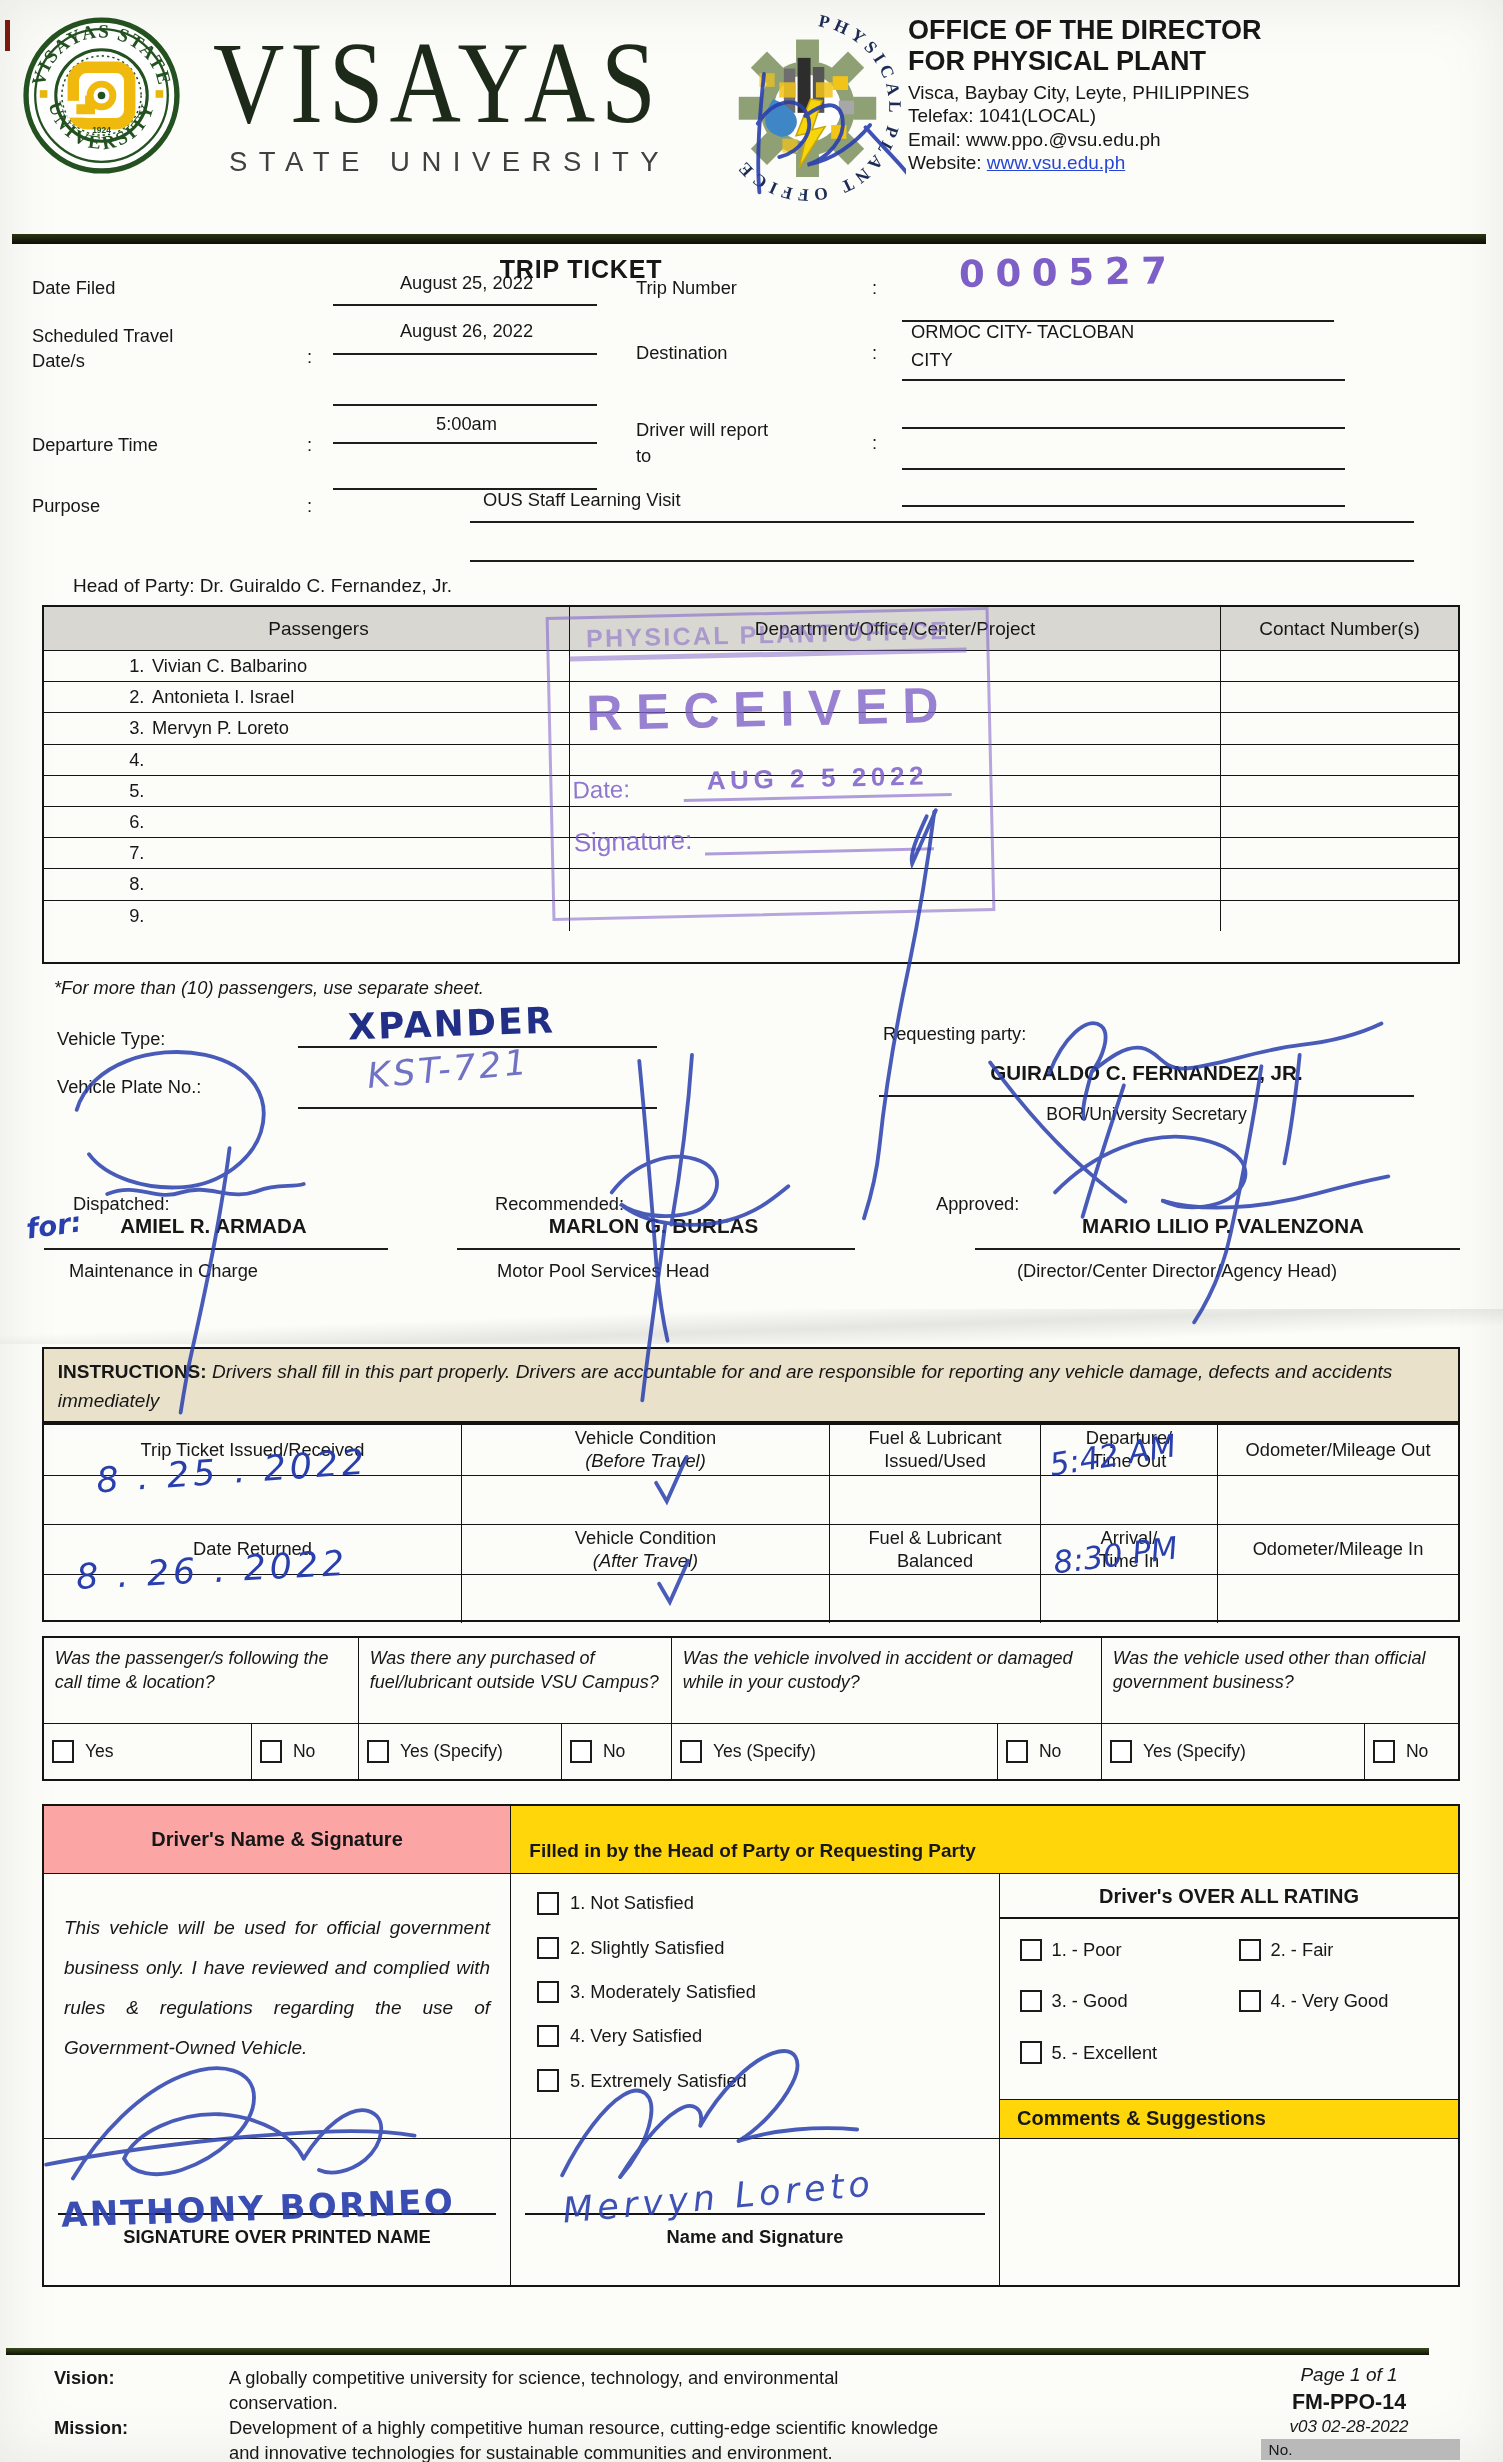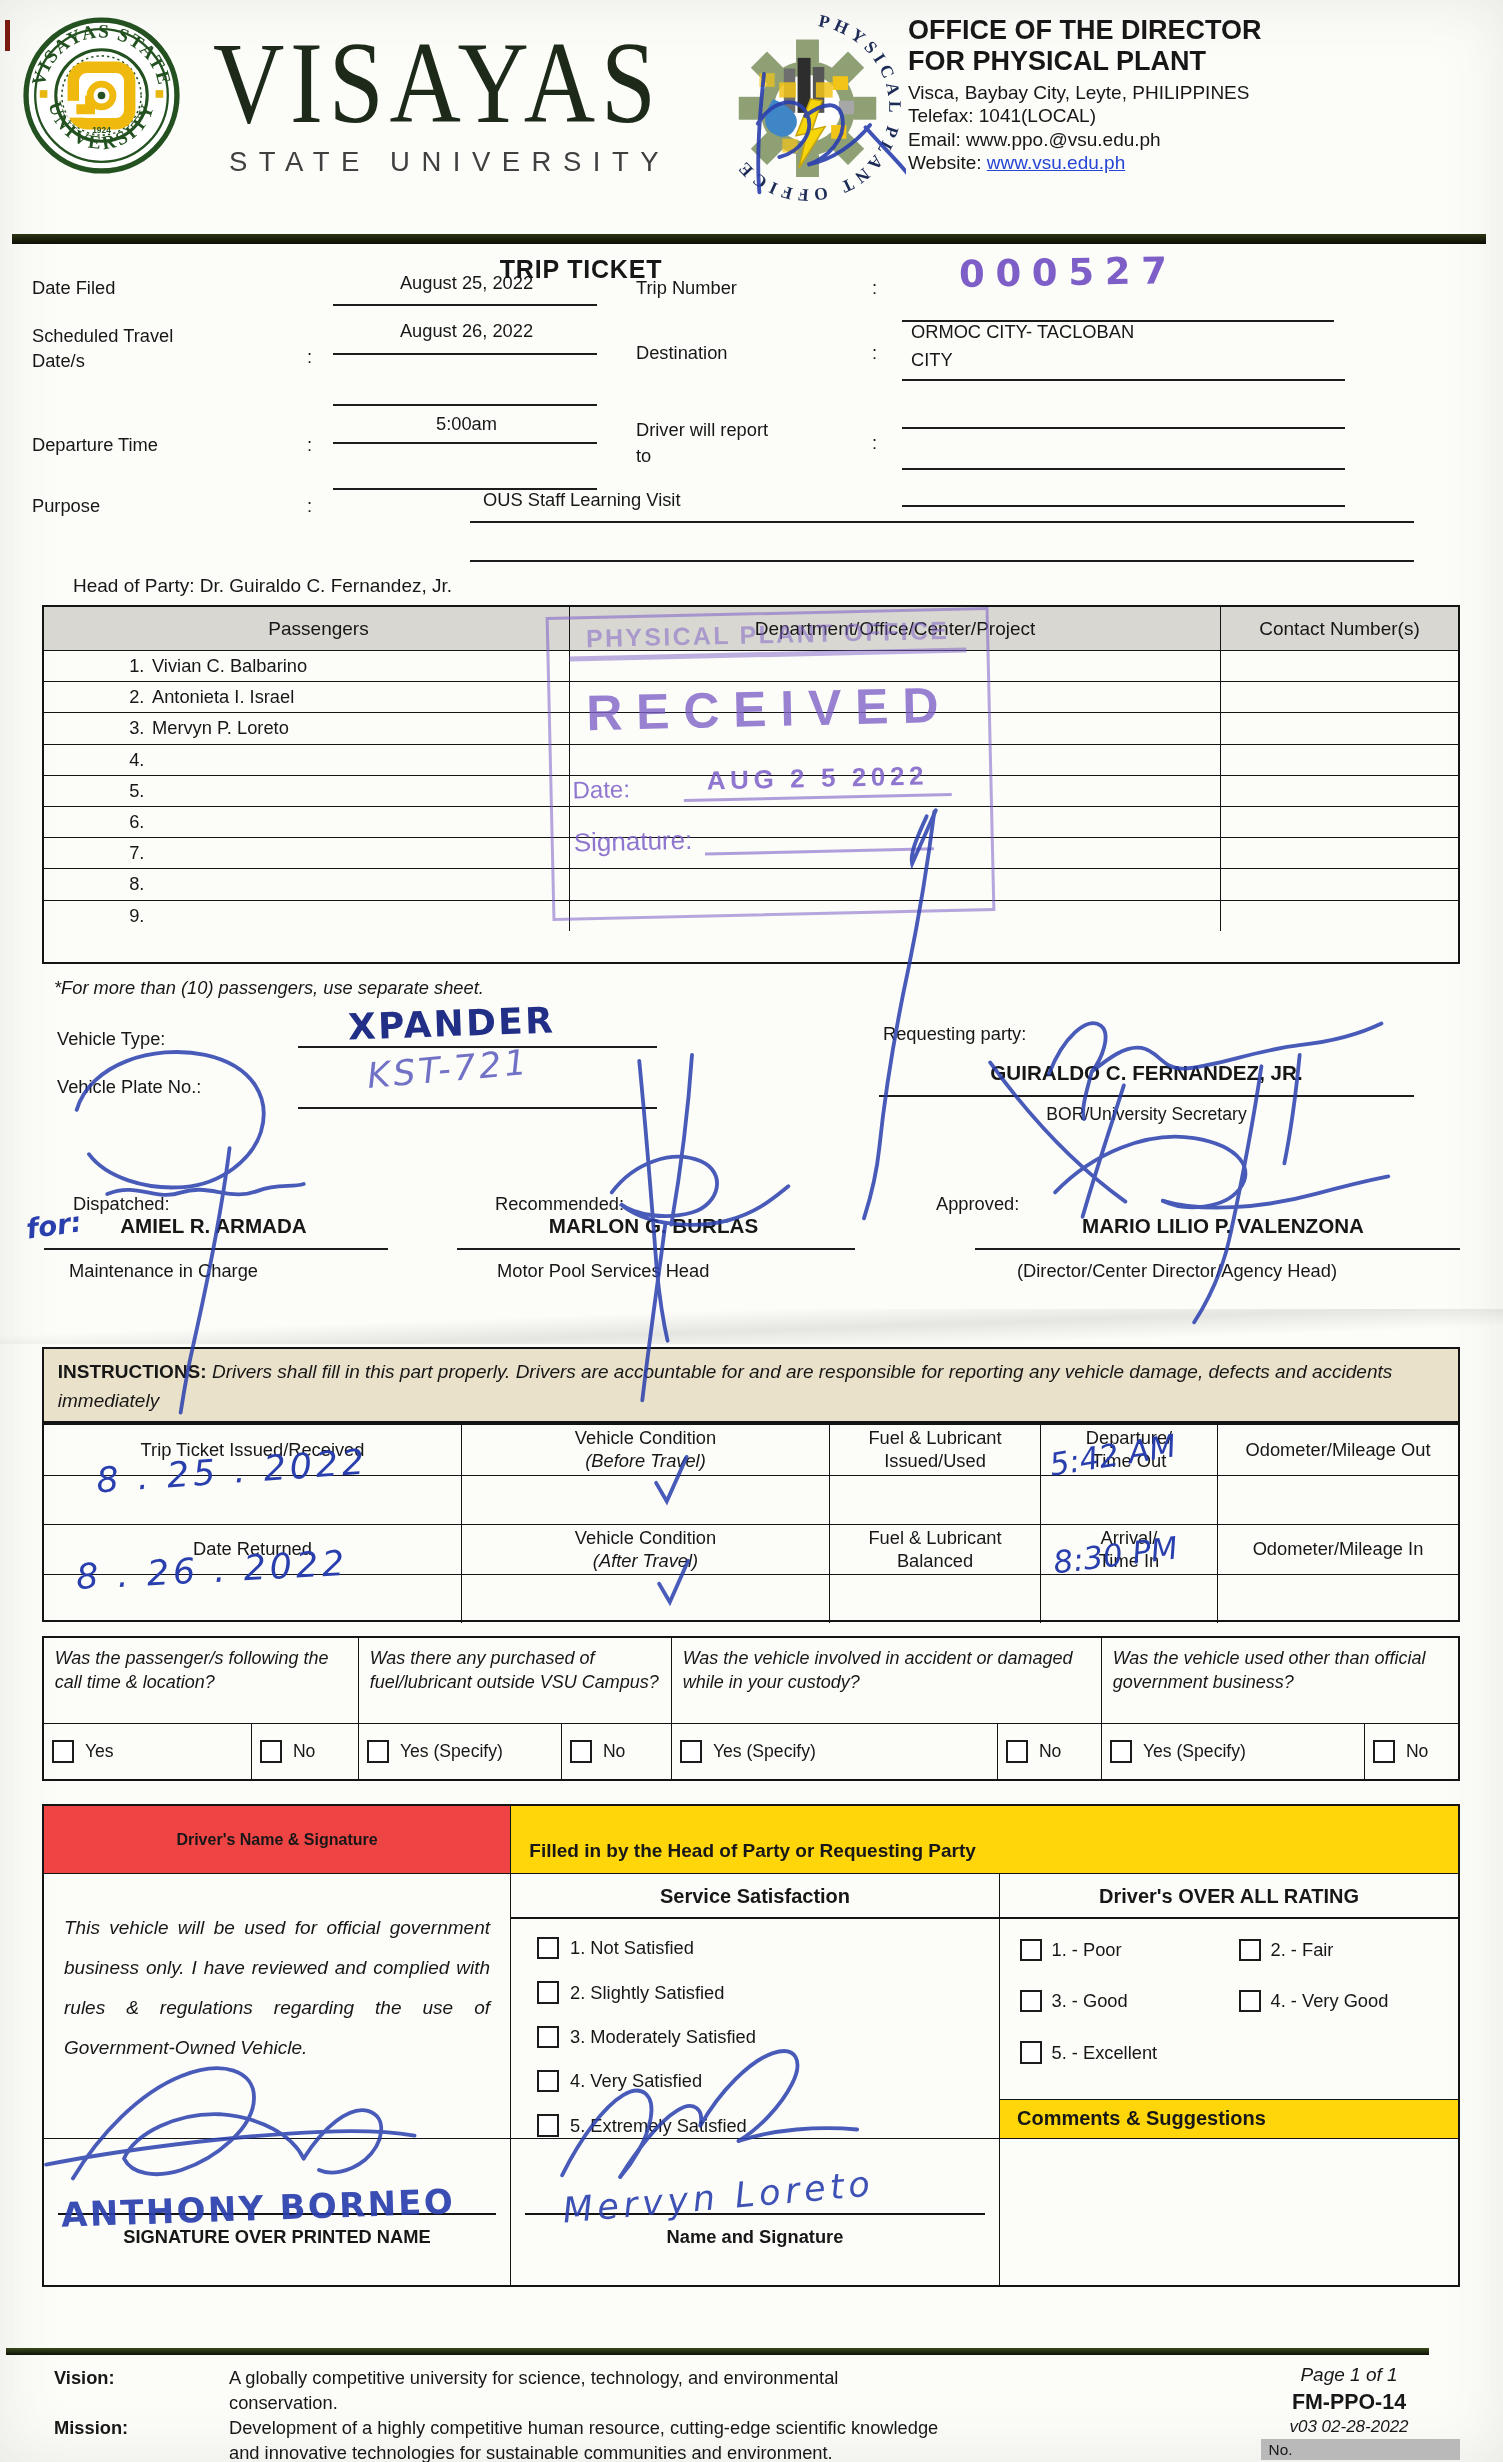--- a/index.html
+++ b/index.html
@@ -39,22 +39,22 @@
   .qcell{border-right:1.5px solid #141414;border-bottom:1.5px solid #141414;padding:7.6px 10.7px;box-sizing:border-box;
          font-size:18px;font-style:italic;line-height:1.35;}
   .qcell:nth-child(4n){border-right:none;}
   .qopt{border-bottom:none;display:flex;padding:0;font-style:normal;align-items:stretch;}
   .qsub{display:flex;align-items:center;gap:11px;padding:6.1px 7.6px;box-sizing:border-box;font-size:17.6px;}
   .qdiv{border-right:1.5px solid #141414;}
   .btable{position:absolute;left:42px;top:1804px;width:1418px;height:483px;border:2.3px solid #141414;
           box-sizing:border-box;display:grid;grid-template-columns:467px 489px 1fr;
           grid-template-rows:67px 265px 1fr;}
   .bcell{border-right:1.5px solid #141414;border-top:1.5px solid #141414;box-sizing:border-box;position:relative;}
-  .hdr-gray{background:#ef4444;display:flex;align-items:center;justify-content:center;
-            font-weight:bold;font-size:16px;border-top:none;}
+  .hdr-gray{background:#fca5a5;display:flex;align-items:center;justify-content:center;
+            font-weight:bold;font-size:20px;border-top:none;}
   .hdr-yellow{background:#ffd60a;grid-column:2/4;display:flex;align-items:flex-end;
               padding:0 0 10.7px 18.3px;font-weight:bold;font-size:19px;border-top:none;border-right:none;}
   .sig-label{position:absolute;left:0;right:0;bottom:37px;text-align:center;font-weight:bold;font-size:18.3px;}
   .sig-line{position:absolute;left:13.8px;right:13.8px;bottom:70px;border-bottom:2.3px solid #141414;}
   .opt-row{display:flex;align-items:center;gap:10.7px;font-size:18.3px;margin:0 0 22px 26px;}
   .rate-grid{display:grid;grid-template-columns:1fr 1fr;row-gap:29px;margin:20px 0 0 20px;}
   .rate-item{display:flex;align-items:center;gap:9.2px;font-size:18.3px;}
   .sec-title{font-weight:bold;font-size:20px;text-align:center;padding:10.7px 0 9.2px 0;
              border-bottom:2.3px solid #141414;}
   .comments{position:absolute;left:0;right:0;bottom:0;background:#ffd60a;font-weight:bold;
@@ -438,21 +438,20 @@
   </div>
 
   <div class="btable">
     <div class="bcell hdr-gray">Driver's Name &amp; Signature</div>
     <div class="bcell hdr-yellow">Filled in by the Head of Party or Requesting Party</div>
 
     <div class="bcell">
       <div class="i" style="padding:34px 20px 0 20px;font-size:19px;line-height:2.1;text-align:justify;">This vehicle will be used for official government business only.  I have reviewed and complied with rules &amp; regulations regarding the use of Government-Owned Vehicle.</div>
     </div>
     <div class="bcell">
-      <div class="sec-title">Service Satisfaction</div>
       <div style="margin-top:18.3px;">
         <div class="opt-row">
             <span class="cb"></span>
             <span>1.  Not Satisfied</span>
           </div>
         <div class="opt-row">
             <span class="cb"></span>
             <span>2.  Slightly Satisfied</span>
           </div>
         <div class="opt-row">

